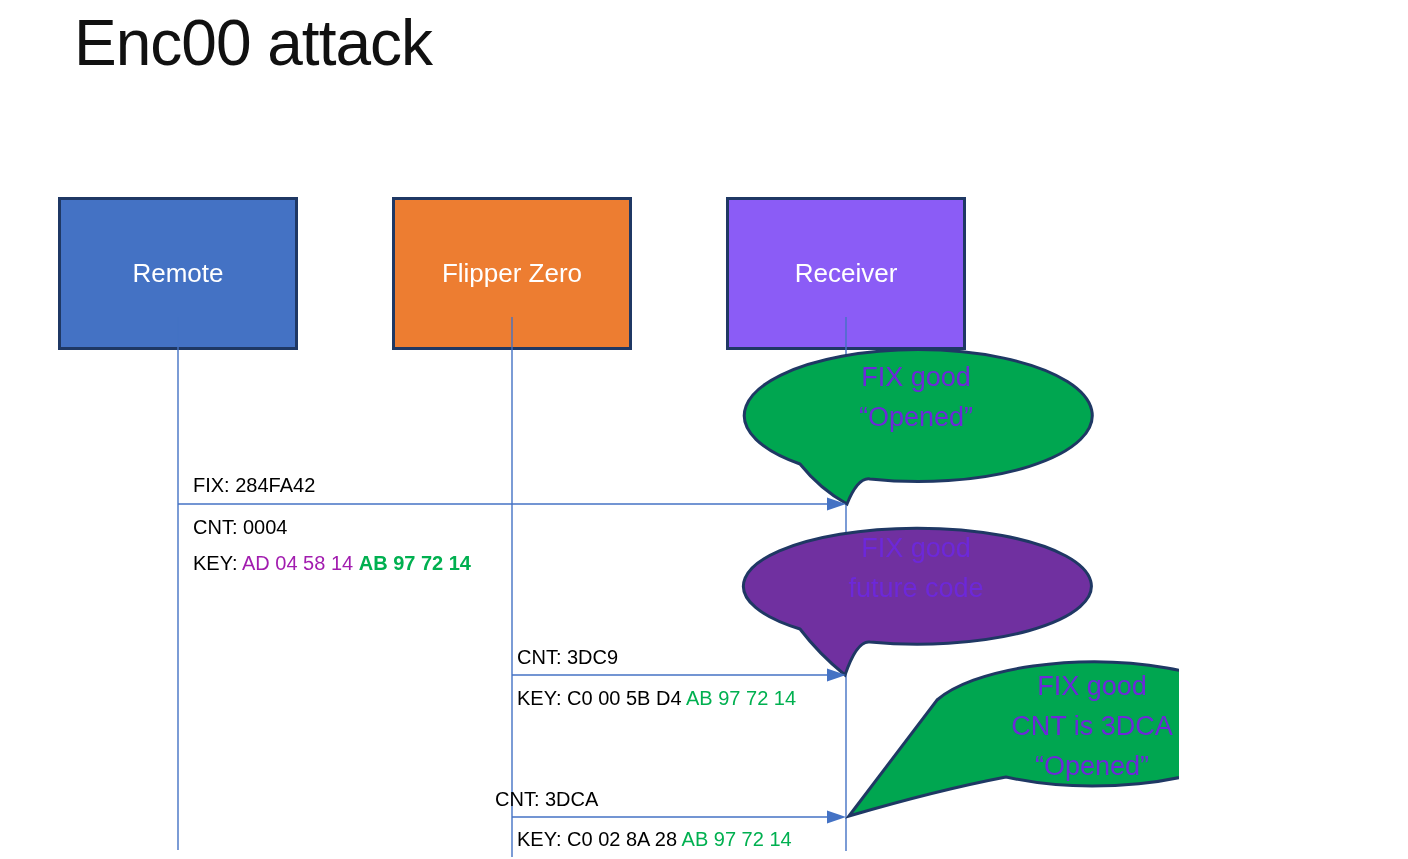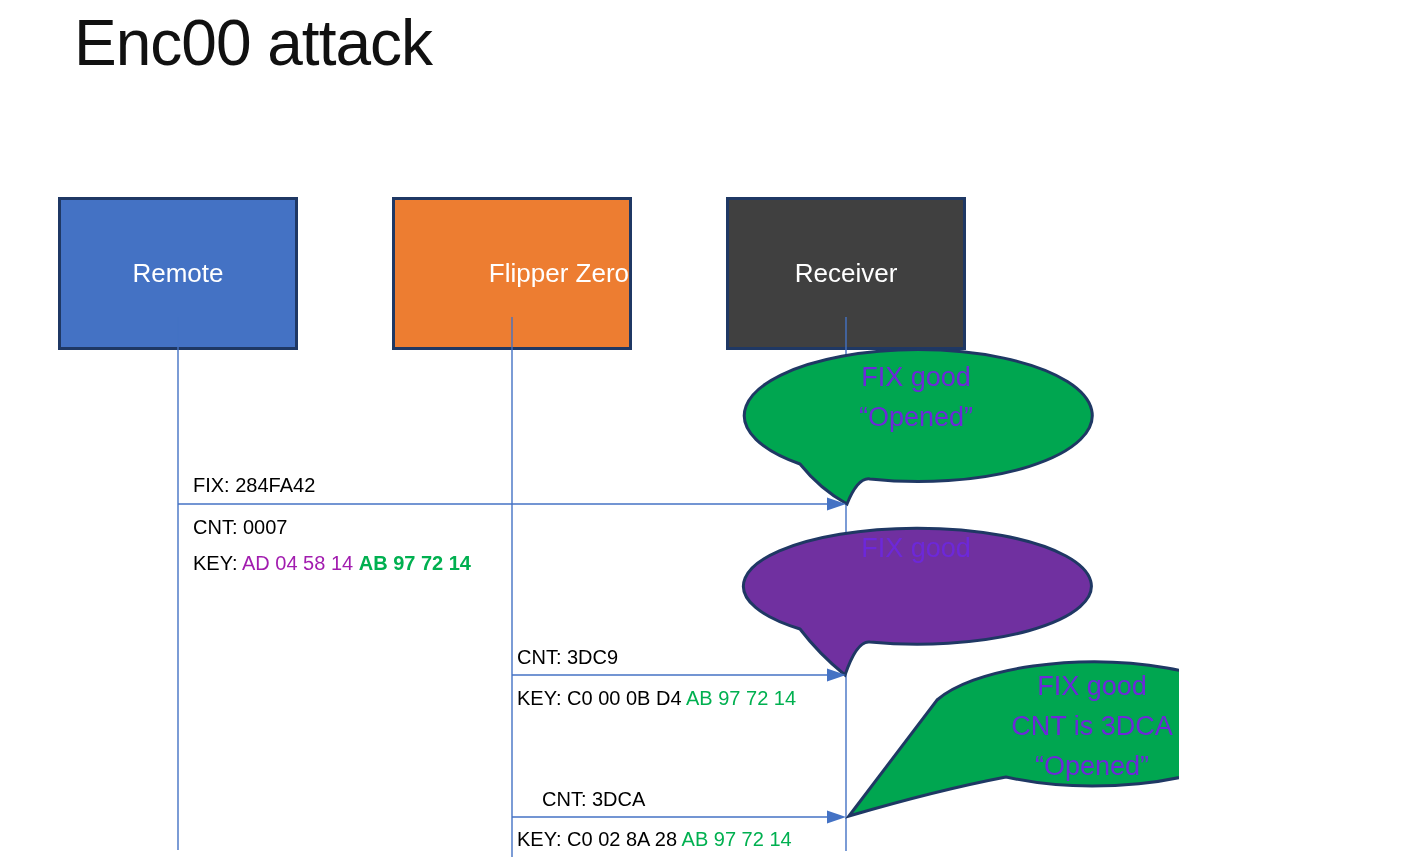--- a/index.html
+++ b/index.html
@@ -18,22 +18,22 @@
     color:#111111;white-space:nowrap;
   }
 
   .actor{
     position:absolute;top:164px;width:240px;height:153px;
     box-sizing:border-box;border:3px solid #1F3864;
     display:flex;align-items:center;justify-content:center;
     color:#ffffff;font-size:26px;margin-top:33px;
   }
   .actor-remote{left:58px;background:#4472C4;}
-  .actor-flipper{left:392px;background:#ED7D31;justify-content:flex-end;}
-  .actor-receiver{left:726px;background:#404040;}
+  .actor-flipper{left:392px;background:#ED7D31;}
+  .actor-receiver{left:726px;background:#8b5cf6;}
 
   
   .lifeline{stroke:#4472C4;stroke-width:1.4;}
   .msg-line{stroke:#4472C4;stroke-width:1.6;}
   .msg-head{fill:#4472C4;}
   .callout{stroke:#1F3864;stroke-width:3;}
   .callout-green{fill:#00A650;}
   .callout-purple{fill:#7030A0;}
 
   .msg{
@@ -84,35 +84,36 @@
     <span>Remote</span>
   </div>
   <div class="actor actor-flipper">
     <span>Flipper Zero</span>
   </div>
   <div class="actor actor-receiver">
     <span>Receiver</span>
   </div>
 
   <div class="msg" style="left:193px;top:470px">FIX: 284FA42</div>
-  <div class="msg" style="left:193px;top:512px">CNT: 0007</div>
+  <div class="msg" style="left:193px;top:512px">CNT: 0004</div>
   <div class="msg" style="left:193px;top:548px"><span>KEY: </span><span class="key-red">AD 04 58 14 </span><span class="key-green-bold">AB 97 72 14</span></div>
 
   <div class="msg" style="left:517px;top:642px">CNT: 3DC9</div>
-  <div class="msg" style="left:517px;top:683px"><span>KEY: C0 00 0B D4 </span><span class="key-green">AB 97 72 14</span></div>
+  <div class="msg" style="left:517px;top:683px"><span>KEY: C0 00 5B D4 </span><span class="key-green">AB 97 72 14</span></div>
 
-  <div class="msg" style="left:542px;top:784px">CNT: 3DCA</div>
+  <div class="msg" style="left:495px;top:784px">CNT: 3DCA</div>
   <div class="msg" style="left:517px;top:824px"><span>KEY: C0 02 8A 28 </span><span class="key-green">AB 97 72 14</span></div>
 
   <div class="callout-text ct-1">
     <div>FIX good</div>
     <div>“Opened”</div>
   </div>
   <div class="callout-text ct-2">
     <div>FIX good</div>
+    <div>future code</div>
   </div>
   <div class="callout-text ct-3">
     <div>FIX good</div>
     <div>CNT is 3DCA</div>
     <div>“Opened”</div>
   </div>
 
 </div>
 
 </body></html>

